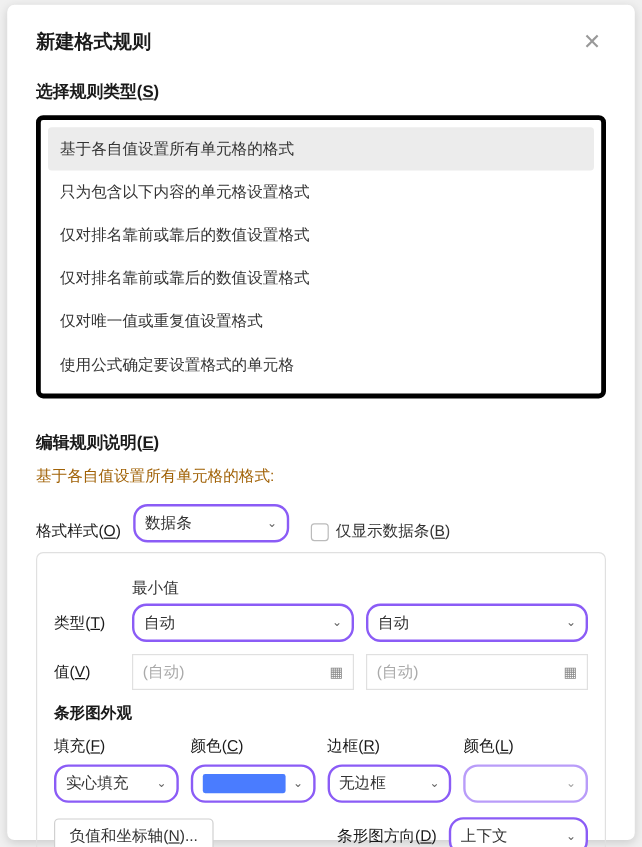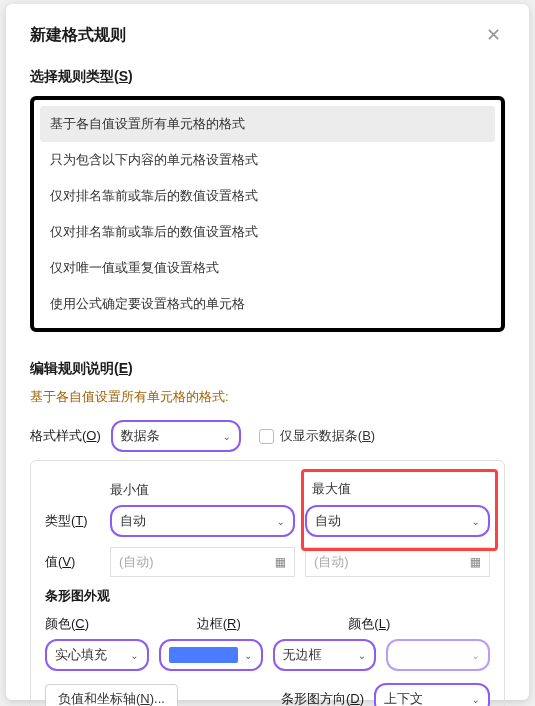--- a/index.html
+++ b/index.html
@@ -69,21 +69,21 @@
     .rule-item.selected {
       background: #ececec;
     }
     .rule-desc {
       font-size: 13px;
       color: #a16207;
       margin-bottom: 14px;
     }
     .format-style-row {
       display: flex;
-      align-items: center;
+      align-items: flex-end;
       gap: 10px;
       margin-bottom: 8px;
     }
     .label {
       font-size: 13px;
       color: #1a1a1a;
     }
     .select {
       border: 2px solid #8b5cf6;
       border-radius: 12px;
@@ -254,25 +254,20 @@
     </div>
   </div>
 
   <div class="config-panel">
     <div style="display:flex; align-items:flex-start; gap:10px;">
       <div class="row-label" style="visibility:hidden">x</div>
       <div style="flex:1; display:flex; gap:10px; align-items:stretch;">
         <div style="flex:1; padding-top:6px;">
           <div style="margin-bottom:10px;">最小值</div>
         </div>
-        <div style="flex:1;">
-          <div class="highlight-box" style="padding-bottom:40px; margin-bottom:-40px; position:relative; z-index:1;">
-            <div style="margin-bottom:10px; margin-top:2px;">最大值</div>
-          </div>
-        </div>
       </div>
     </div>
 
     <div class="type-row" style="margin-top:-6px; position:relative; z-index:2;">
       <div class="row-label">
         <span>类型(</span><u>T</u><span>)</span>
       </div>
       <div class="col-pair">
         <div class="select">
           <span>自动</span>
@@ -297,20 +292,21 @@
         <div class="input-disabled">
           <span>(自动)</span>
           <span class="sheet-icon">▦</span>
         </div>
       </div>
     </div>
 
     <div class="subsection-title">条形图外观</div>
 
     <div class="four-col-header">
+      <div><span>填充(</span><u>F</u><span>)</span></div>
       <div><span>颜色(</span><u>C</u><span>)</span></div>
       <div><span>边框(</span><u>R</u><span>)</span></div>
       <div><span>颜色(</span><u>L</u><span>)</span></div>
     </div>
 
     <div class="four-col-row">
       <div class="select">
         <span>实心填充</span>
         <span class="select-arrow">⌄</span>
       </div>

